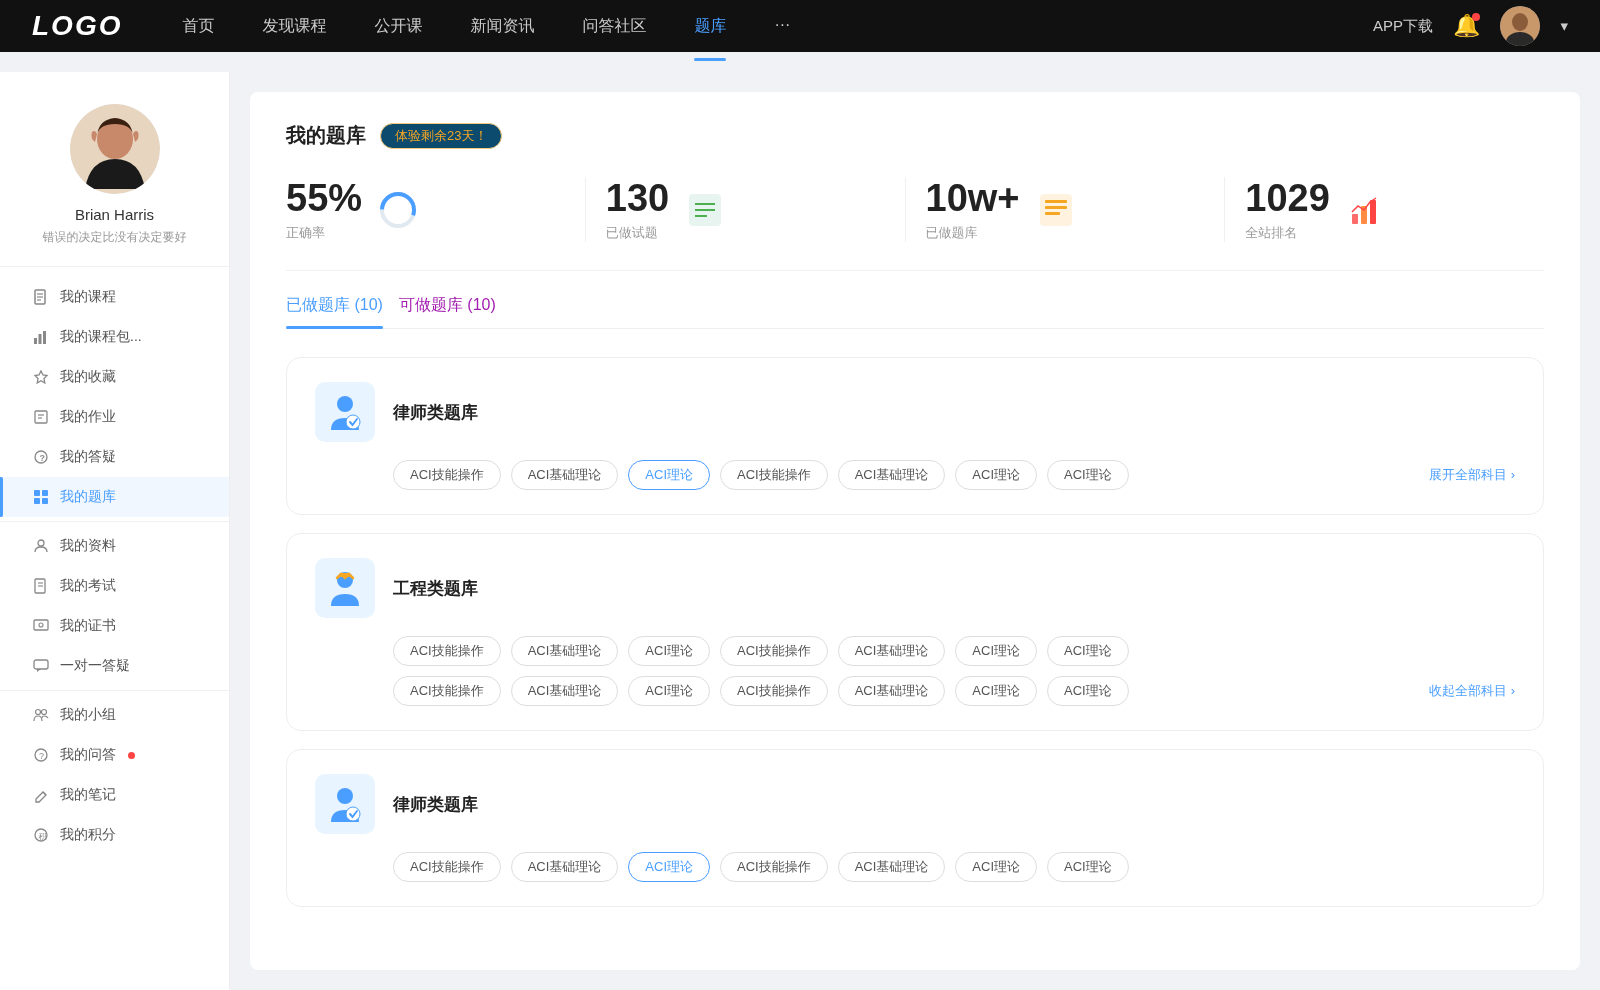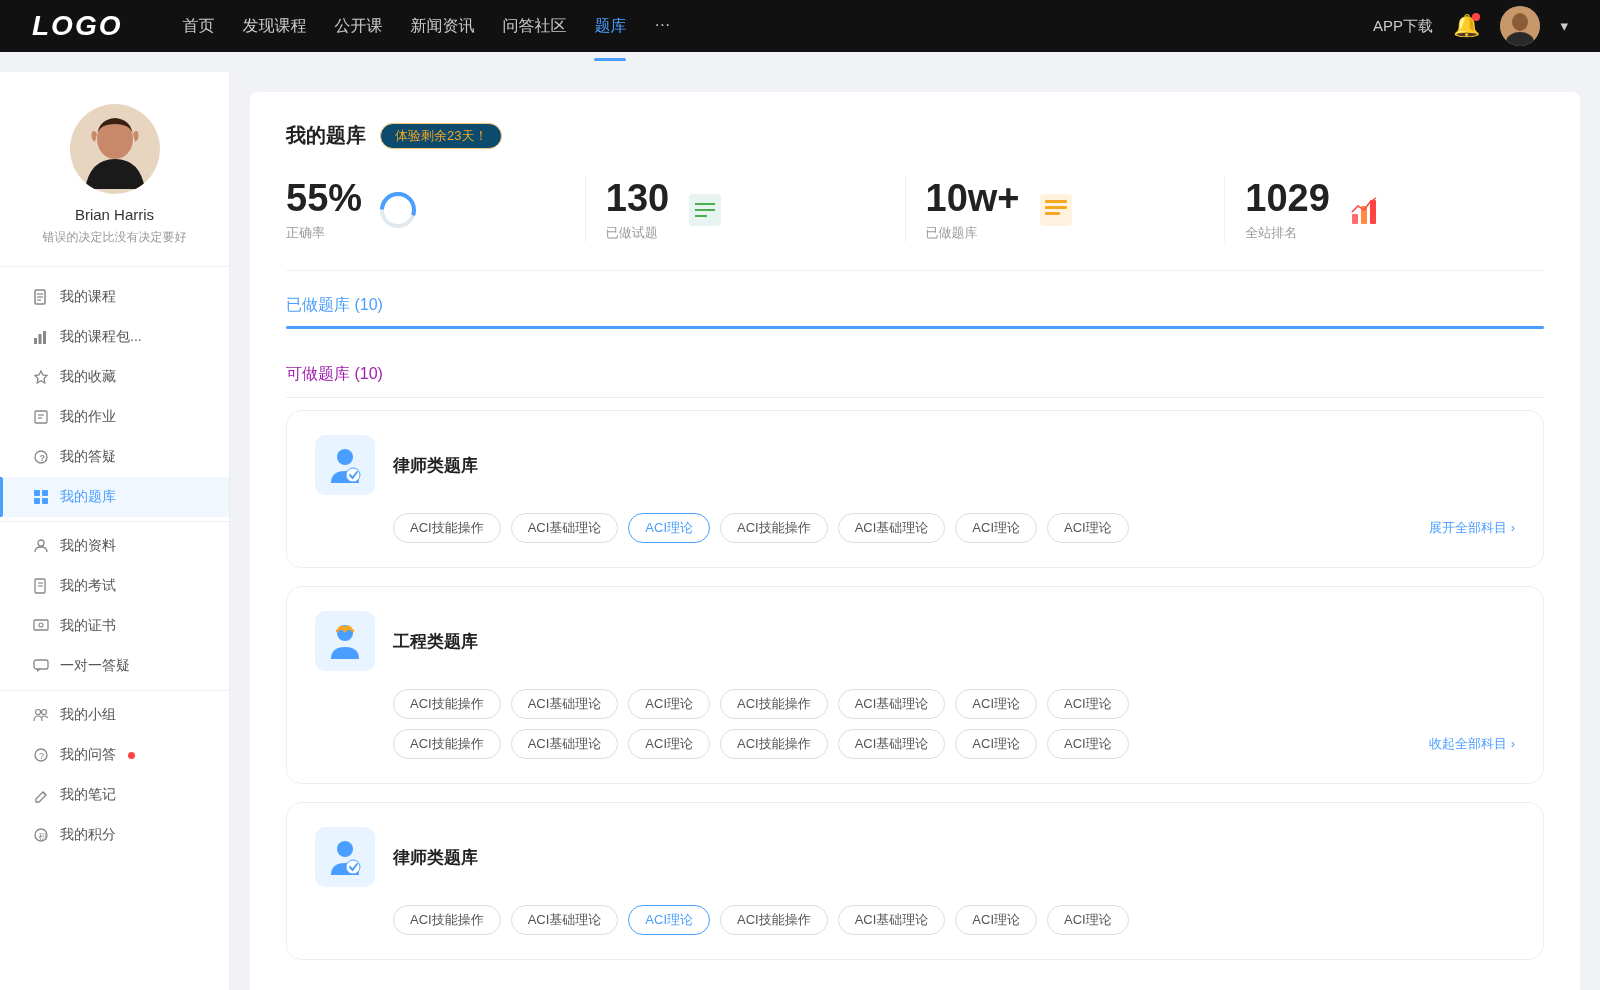--- a/index.html
+++ b/index.html
@@ -19,21 +19,21 @@
     .navbar-logo {
       color: #fff;
       font-size: 28px;
       font-weight: bold;
       letter-spacing: 2px;
       margin-right: 60px;
       font-style: italic;
     }
     .navbar-menu {
       display: flex;
-      gap: 28px;
+      gap: 48px;
       flex: 1;
     }
     .navbar-menu-item {
       color: #ccc;
       font-size: 16px;
       cursor: pointer;
       position: relative;
     }
     .navbar-menu-item.active {
       color: #4a9eff;
@@ -225,24 +225,23 @@
     .stat-icon {
       width: 40px; height: 40px;
       display: flex; align-items: center; justify-content: center;
       border-radius: 50%;
     }
     .stat-icon-blue { background: transparent; }
 
     
     .tabs-row {
       display: flex;
-      gap: 36px;
+      gap: 16px;
       border-bottom: 1px solid #eee;
-      margin-bottom: 12px;
-      flex-direction: column;
+      margin-bottom: 28px;
     }
     .tab-item {
       font-size: 16px;
       color: #a21caf;
       padding-bottom: 12px;
       cursor: pointer;
       position: relative;
     }
     .tab-item.active {
       color: #4a9eff;

